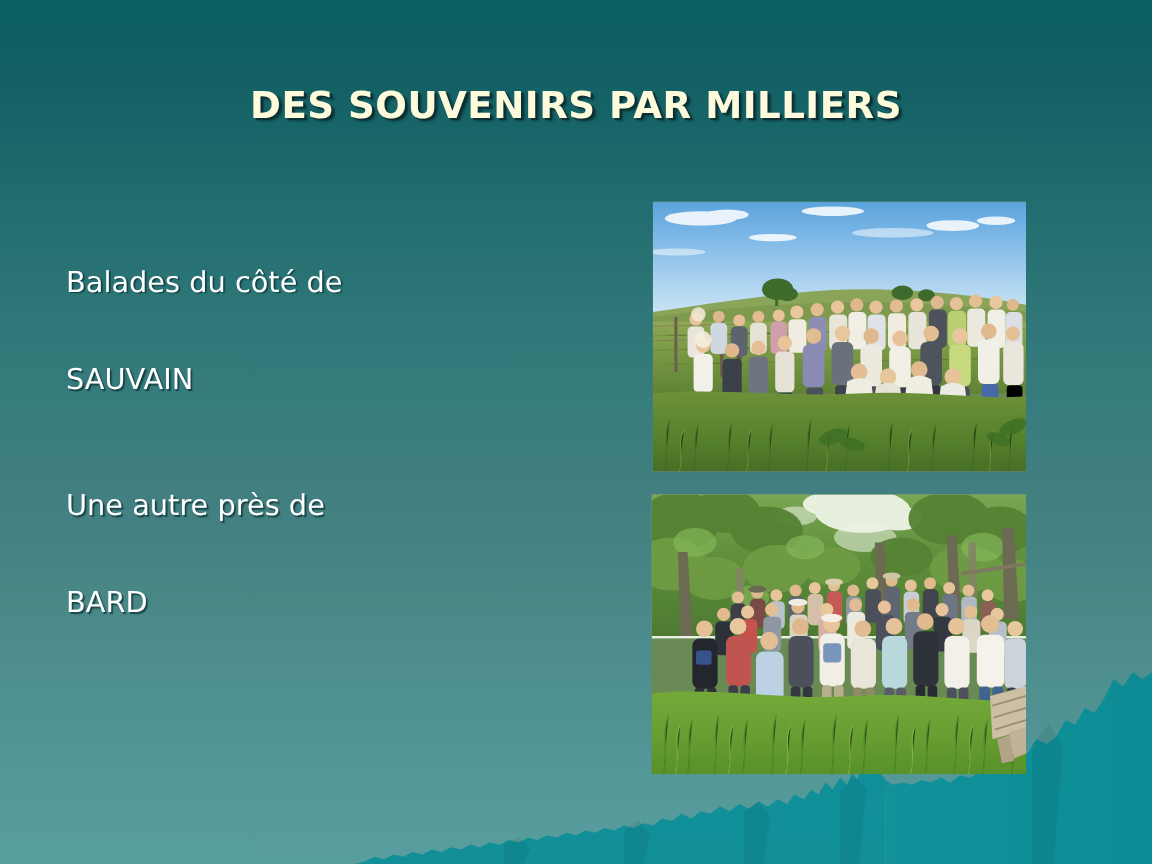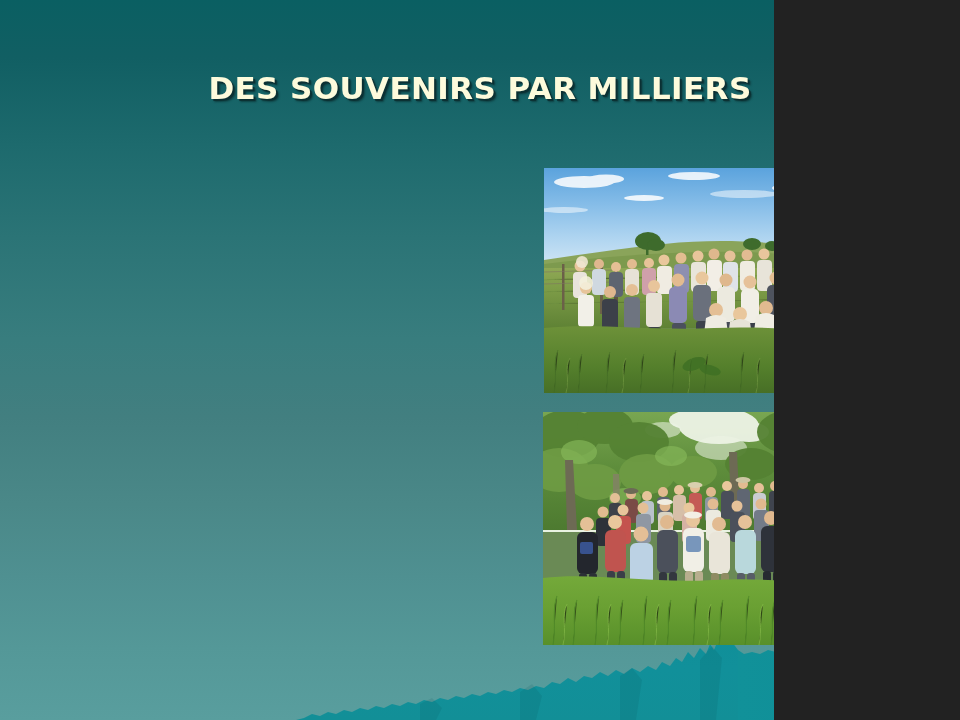--- a/index.html
+++ b/index.html
@@ -3,21 +3,21 @@
 <meta charset="utf-8">
 <style>
   html, body {
     margin: 0;
     padding: 0;
     background: #222;
   }
 
   #slide {
     position: relative;
-    width: 774px;
+    width: 960px;
     height: 720px;
     overflow: hidden;
     font-family: "DejaVu Sans", "Liberation Sans", sans-serif;
     
     background: linear-gradient(to bottom,
         #0a5f62 0%,
         #115f63 8%,
         #1d6a6d 20%,
         #2b7476 33%,
         #387d7e 47%,
@@ -148,20 +148,29 @@
       <path fill="#064e55" d="M 700,660 L 712,646 L 722,658 L 716,720 L 700,720 Z"></path>
       <path fill="#064e55" d="M 620,676 L 632,668 L 642,680 L 636,720 L 620,720 Z"></path>
       <path fill="#064e55" d="M 520,692 L 532,684 L 542,696 L 536,720 L 520,720 Z"></path>
       <path fill="#064e55" d="M 420,704 L 432,698 L 442,708 L 436,720 L 420,720 Z"></path>
       <path fill="#064e55" d="M 860,620 L 874,604 L 886,622 L 878,720 L 860,720 Z"></path>
     </g>
   </svg>
 
   <div id="title">DES SOUVENIRS PAR MILLIERS</div>
 
+  <div id="body-text">
+    <div class="body-line">Balades du côté de</div>
+    <div class="gap-sm"></div>
+    <div class="body-line">SAUVAIN</div>
+    <div class="gap-lg"></div>
+    <div class="body-line">Une autre près de</div>
+    <div class="gap-sm"></div>
+    <div class="body-line">BARD</div>
+  </div>
 
   <div class="photo" id="photo-sauvain">
     <svg viewBox="0 0 311 225" preserveAspectRatio="none" aria-hidden="true">
       <defs>
         <linearGradient id="skyA" x1="0" y1="0" x2="0" y2="1">
           <stop offset="0%" stop-color="#5ba3dd"></stop>
           <stop offset="40%" stop-color="#86bde8"></stop>
           <stop offset="75%" stop-color="#aed4f0"></stop>
           <stop offset="100%" stop-color="#c9e2f4"></stop>
         </linearGradient>

